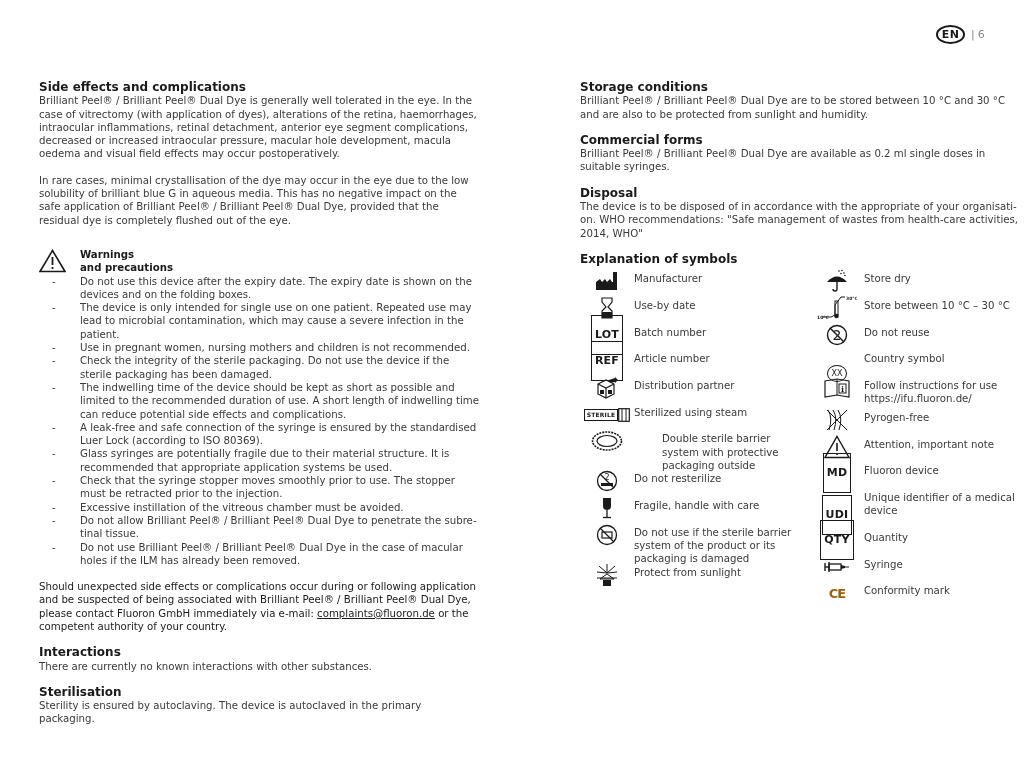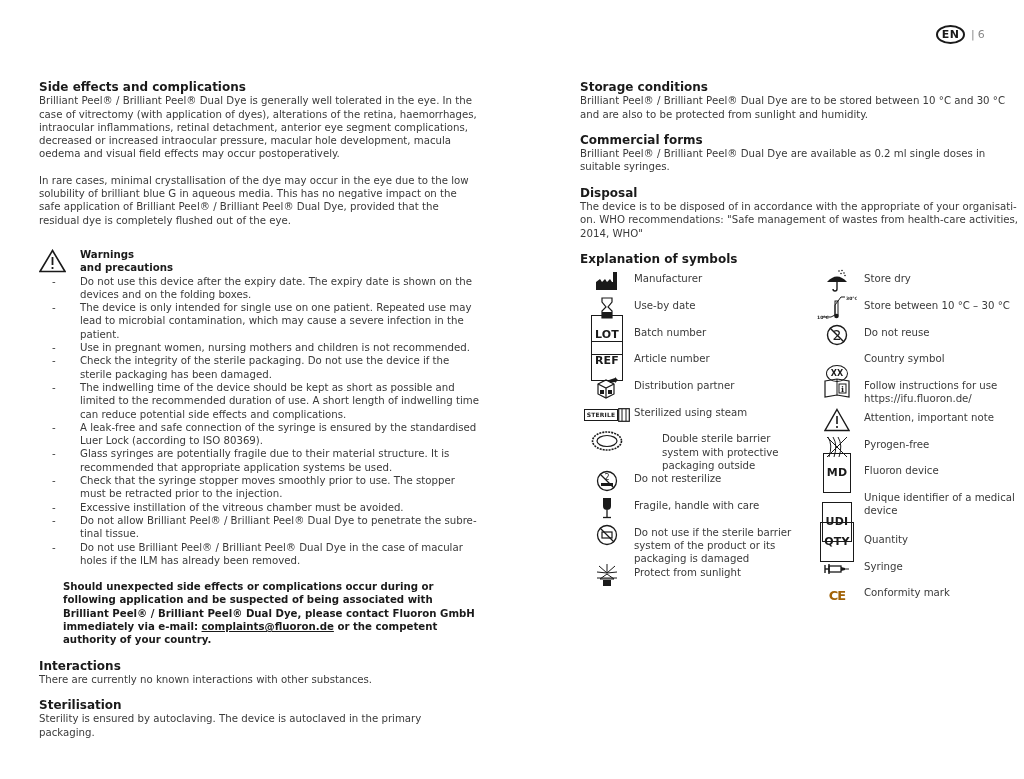--- a/index.html
+++ b/index.html
@@ -21,21 +21,21 @@
   h3 { font-size:12px; font-weight:bold; color:#1a1a1a; margin:0; line-height:13.3px; }
   p { margin:0; }
   .gap { height:13px; }
   .warnhead { display:flex; align-items:flex-start; margin-top:8px; }
   .warnicon { width:27px; height:24px; margin-right:14px; margin-top:1px; }
   .warntitle { font-weight:bold; color:#1a1a1a; }
   ul.warn { list-style:none; margin:0; padding:0; }
   ul.warn li { display:flex; }
   ul.warn li .dash { width:41px; padding-left:13px; box-sizing:border-box; flex:none; }
   ul.warn li .txt { flex:1; }
-  .bold { font-weight:bold; color:#1a1a1a;margin-left:24px; }
+  .bold { font-weight:normal; color:#1a1a1a; }
   .bold a { color:#1a1a1a; text-decoration:underline; }
 
   .symgrid { display:grid; grid-template-columns:230px 210px; margin-top:6px; }
   .symcol { display:flex; flex-direction:column; }
   .sym { display:flex; align-items:flex-start; min-height:26.7px; }
   .sym .ic { width:54px; height:22px; display:flex; align-items:center; justify-content:center; flex:none; margin-top:-2px; }
   .sym .lbl { flex:1; }
   .box {
     border:1.5px solid #1a1a1a; font-size:11px; font-weight:bold; color:#1a1a1a;
     padding:14px 3px; line-height:10px; letter-spacing:0.2px;
@@ -289,67 +289,67 @@
             <svg width="22" height="22" viewBox="0 0 22 22">
               <circle cx="11" cy="11" r="9.5" fill="none" stroke="#1a1a1a" stroke-width="1.4"></circle>
               <line x1="4" y1="4" x2="18" y2="18" stroke="#1a1a1a" stroke-width="1.4"></line>
               <text x="11" y="16" font-size="14" text-anchor="middle" font-family="DejaVu Sans, sans-serif" fill="#1a1a1a">2</text>
             </svg>
           </span>
         <span class="lbl">Do not reuse</span>
       </div>
       <div class="sym">
         <span class="ic">
-            <span style="border:1.6px solid #1a1a1a;border-radius:50%;font-size:8px;font-weight:bold;padding:1px 4px;color:#1a1a1a;margin-top:24px;">XX</span>
+            <span style="border:1.6px solid #1a1a1a;border-radius:50%;font-size:8px;font-weight:normal;padding:1px 4px;color:#1a1a1a;margin-top:24px;">XX</span>
           </span>
         <span class="lbl">Country symbol</span>
       </div>
       <div class="sym" style="min-height:32px;">
         <span class="ic">
             <svg width="26" height="22" viewBox="0 0 26 22">
               <path d="M1 4 L13 2 L25 4 V20 L13 18 L1 20 Z" fill="none" stroke="#1a1a1a" stroke-width="1.2"></path>
               <line x1="13" y1="2" x2="13" y2="18" stroke="#1a1a1a"></line>
               <rect x="15" y="7" width="7" height="9" fill="none" stroke="#1a1a1a"></rect>
               <text x="18.5" y="15" font-size="8" font-weight="bold" text-anchor="middle" font-family="DejaVu Serif, serif" fill="#1a1a1a">i</text>
             </svg>
           </span>
         <span class="lbl">Follow instructions for use https://ifu.fluoron.de/</span>
-      </div>
-      <div class="sym">
-        <span class="ic">
-            <svg width="26" height="24" viewBox="0 0 26 24">
-              <path d="M13 1.5 L25 22.5 L1 22.5 Z" fill="none" stroke="#1a1a1a" stroke-width="1.4"></path>
-              <rect x="12.2" y="8" width="1.6" height="8" fill="#1a1a1a"></rect>
-              <rect x="12.2" y="18" width="1.6" height="2" fill="#1a1a1a"></rect>
-            </svg>
-          </span>
-        <span class="lbl">Attention, important note</span>
       </div>
       <div class="sym">
         <span class="ic">
             <svg width="24" height="24" viewBox="0 0 24 24">
               <g fill="none" stroke="#1a1a1a" stroke-width="1">
                 <path d="M3 2 Q8 10 4 22"></path>
                 <path d="M8 2 Q13 10 9 22"></path>
                 <path d="M13 2 Q18 10 14 22"></path>
                 <line x1="2" y1="2" x2="22" y2="22"></line>
                 <line x1="22" y1="2" x2="2" y2="22"></line>
               </g>
             </svg>
           </span>
         <span class="lbl">Pyrogen-free</span>
       </div>
       <div class="sym">
         <span class="ic">
+            <svg width="26" height="24" viewBox="0 0 26 24">
+              <path d="M13 1.5 L25 22.5 L1 22.5 Z" fill="none" stroke="#1a1a1a" stroke-width="1.4"></path>
+              <rect x="12.2" y="8" width="1.6" height="8" fill="#1a1a1a"></rect>
+              <rect x="12.2" y="18" width="1.6" height="2" fill="#1a1a1a"></rect>
+            </svg>
+          </span>
+        <span class="lbl">Attention, important note</span>
+      </div>
+      <div class="sym">
+        <span class="ic">
             <span class="box">MD</span>
           </span>
         <span class="lbl">Fluoron device</span>
       </div>
       <div class="sym" style="min-height:40px;">
-        <span class="ic" style="margin-top:20px;">
+        <span class="ic" style="margin-top:13px;">
             <span class="box">UDI</span>
           </span>
         <span class="lbl">Unique identifier of a medical device</span>
       </div>
       <div class="sym">
         <span class="ic">
             <span class="box">QTY</span>
           </span>
         <span class="lbl">Quantity</span>
       </div>

